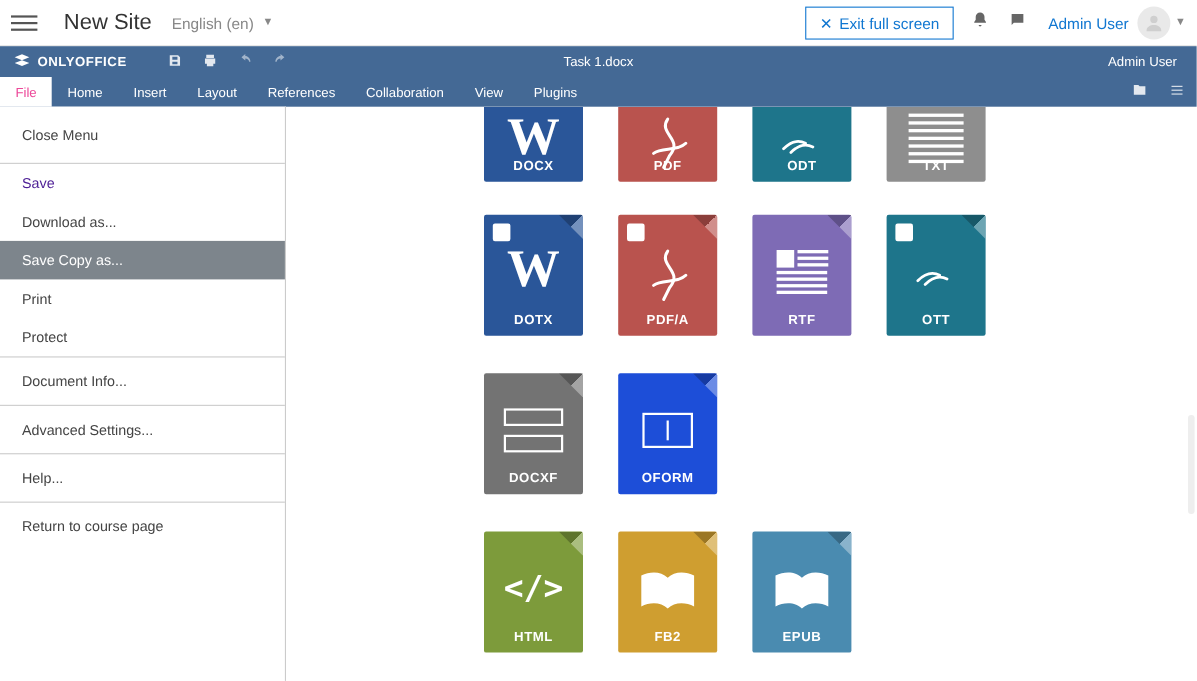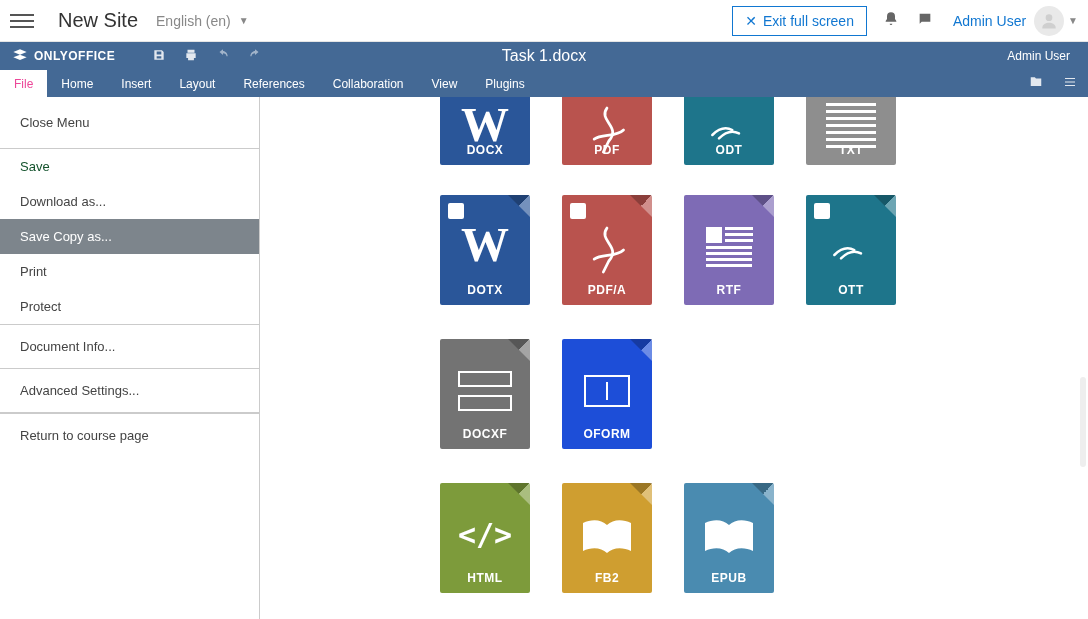--- a/index.html
+++ b/index.html
@@ -16,34 +16,34 @@
   .admin-link{color:#1177d1;font-size:14px;margin-left:18px;cursor:pointer}
   .avatar{width:30px;height:30px;border-radius:50%;background:#e9e9e9;margin-left:8px;display:flex;align-items:center;justify-content:center}
   .avatar svg{width:20px;height:20px;fill:#cfcfcf}
   .caret{color:#888;font-size:10px;margin-left:4px}
   
   .oo-hdr{background:#446995;color:#fff}
   .oo-row1{height:28px;display:flex;align-items:center;padding:0 12px;font-size:12px}
   .oo-logo{display:flex;align-items:center;gap:6px;font-weight:700;letter-spacing:.5px}
   .oo-iconbtn{width:32px;text-align:center;opacity:.85;cursor:pointer;font-size:14px}
   .oo-row1 .spacer{flex:1}
-  .oo-title{position:absolute;left:0;right:0;text-align:center;pointer-events:none;font-size:16px}
+  .oo-title{position:absolute;left:0;right:0;text-align:center;pointer-events:none;font-size:12px}
   .oo-row1{position:relative}
   .oo-user{font-size:12px;margin-right:6px}
   .oo-row2{height:27px;display:flex;align-items:stretch;font-size:12px}
   .oo-tab{padding:0 14px;display:flex;align-items:center;cursor:pointer;color:#fff}
   .oo-tab.active{background:#fff;color:#ec4899}
   .oo-right{margin-left:auto;display:flex;align-items:center;padding-right:10px;gap:18px}
   .oo-rico{opacity:.85;cursor:pointer}
   
   .oo-body{display:flex;height:calc(619px - 42px - 55px)}
   .file-menu{width:260px;background:#fff;border-right:1px solid #cbcbcb;display:flex;flex-direction:column;font-size:13px;color:#444}
   .fm-item{padding:10px 20px;cursor:pointer;border-bottom:0}
   .fm-sep{height:1px;background:#cbcbcb;margin:0}
-  .fm-item.disabled{color:#14532d;cursor:default}
+  .fm-item.disabled{color:#4c1d95;cursor:default}
   .fm-item.selected{background:#7d858c;color:#fff}
   .fm-first{padding-top:18px;padding-bottom:18px}
   .content{flex:1;overflow:auto;padding:0 0 20px 180px;position:relative}
   .row{display:flex;gap:32px;margin-bottom:34px}
   .row:first-child{margin-top:0}
   .fmt{width:90px;display:flex;flex-direction:column;align-items:center;cursor:pointer}
   .fcard{width:90px;height:110px;position:relative;display:flex;align-items:center;justify-content:center;flex-direction:column;color:#fff;border-radius:2px}
   .fcard::after{content:"";position:absolute;top:0;right:0;width:22px;height:22px;background:linear-gradient(135deg,rgba(0,0,0,.25) 50%,rgba(255,255,255,.35) 50%);clip-path:polygon(0 0,100% 100%,100% 0)}
   .flabel{margin-top:8px;font-size:12px;font-weight:700;color:#fff;position:absolute;bottom:8px;left:0;right:0;text-align:center;letter-spacing:.5px}
   .fbadge{position:absolute;top:8px;left:8px;width:16px;height:16px;background:#fff;border-radius:2px;font-size:10px;font-weight:700;display:flex;align-items:center;justify-content:center}
@@ -182,20 +182,21 @@
     <div class="fm-item disabled">Save</div>
     <div class="fm-item">Download as...</div>
     <div class="fm-item selected">Save Copy as...</div>
     <div class="fm-item">Print</div>
     <div class="fm-item">Protect</div>
     <div class="fm-sep"></div>
     <div class="fm-item" style="padding-top:14px;padding-bottom:14px">Document Info...</div>
     <div class="fm-sep"></div>
     <div class="fm-item" style="padding-top:14px;padding-bottom:14px">Advanced Settings...</div>
     <div class="fm-sep"></div>
+    <div class="fm-item" style="padding-top:14px;padding-bottom:14px">Help...</div>
     <div class="fm-sep"></div>
     <div class="fm-item" style="padding-top:14px;padding-bottom:14px">Return to course page</div>
   </div>
 
   <div class="content">
     <div id="rows">
         <div class="row first">
           <div class="fmt">
             <div class="fcard c-docx" style="height: 70px;">
               <div class="big-w">W</div>

